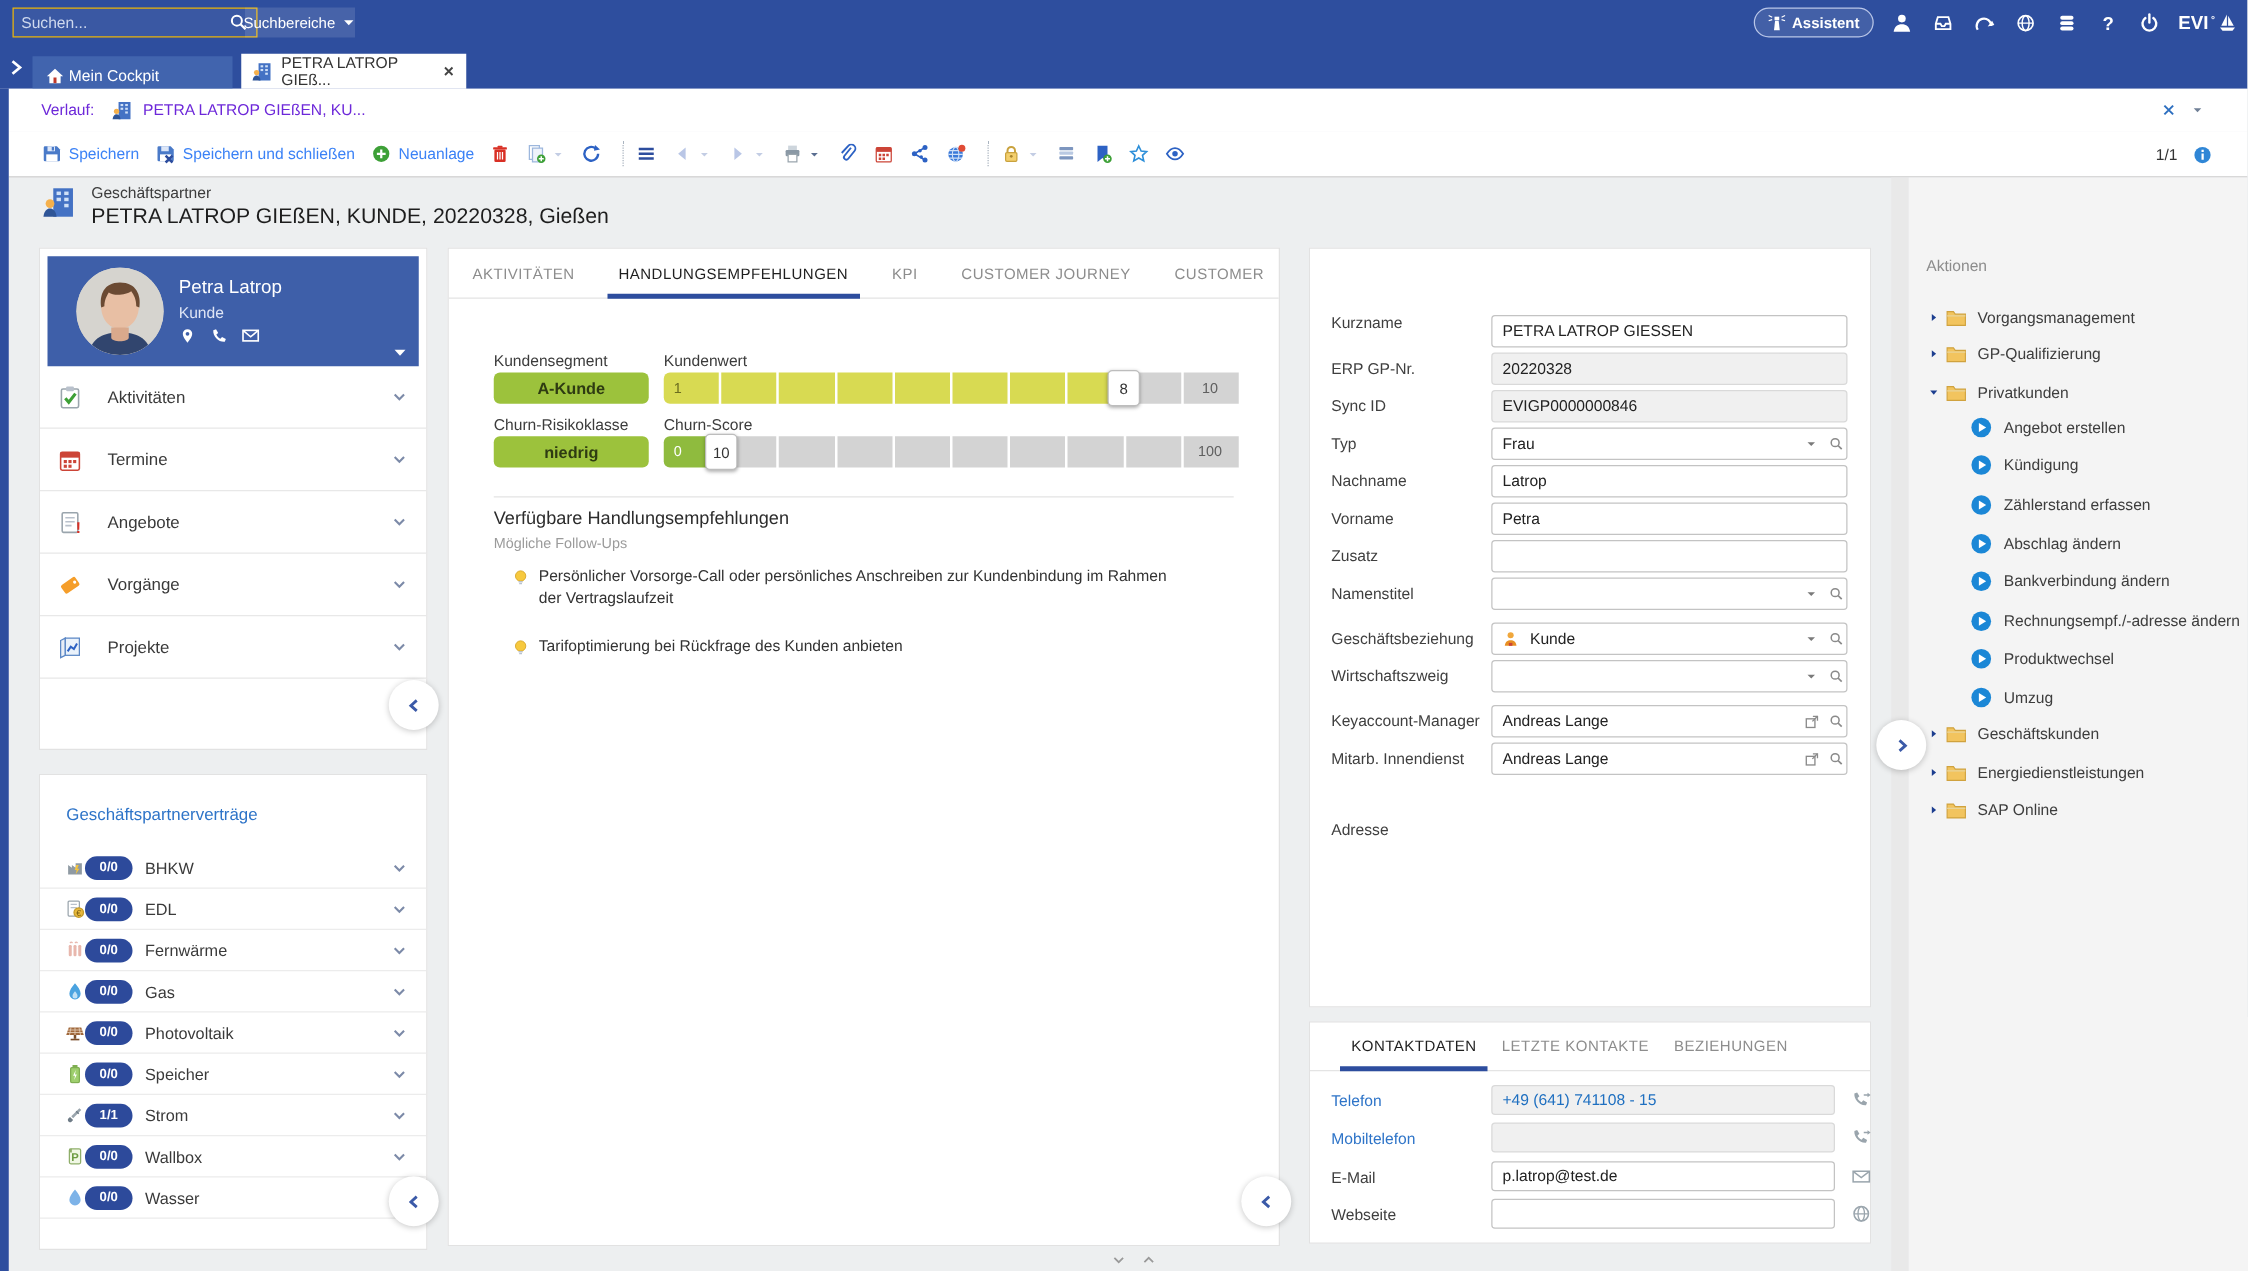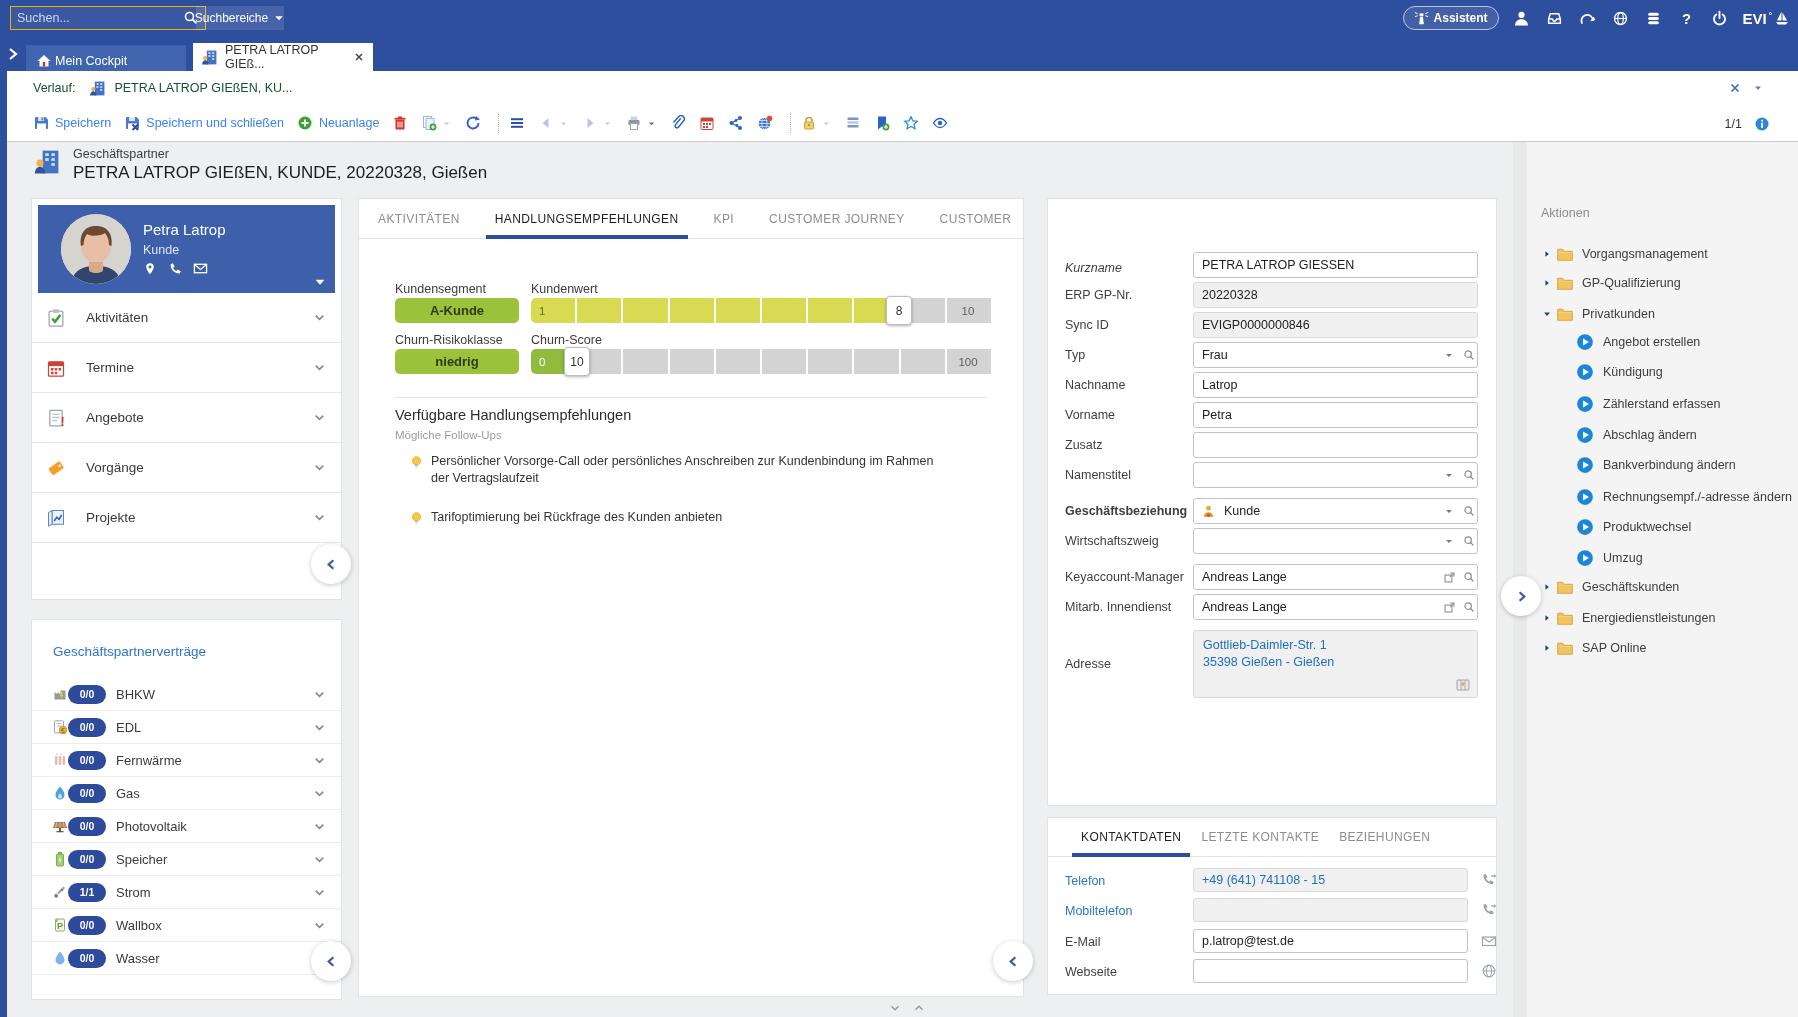--- a/index.html
+++ b/index.html
@@ -15,21 +15,21 @@
 .topright{position:absolute;right:8px;top:0;height:36px;display:flex;align-items:center;gap:13px}
 .assistant{height:24px;border:1px solid #b9c6e8;border-radius:12px;background:rgba(255,255,255,.10);color:#fff;font-size:12px;font-weight:bold;display:flex;align-items:center;gap:5px;padding:0 10px}
 .tbicon{width:20px;height:20px;display:flex;align-items:center;justify-content:center}
 .brand{color:#fff;font-size:15px;font-weight:bold;display:flex;align-items:flex-start;gap:2px}
 
 .tabrow{position:absolute;left:0;top:36px;width:1798px;height:35px;background:#2e4e9e}
 .tab1{position:absolute;left:26px;top:9px;width:160px;height:32px;background:#4164ae;color:#fff;font-size:12.5px;display:flex;align-items:center;gap:3px;padding:0 10px}
 .tab2{position:absolute;left:193px;top:7px;width:180px;height:28px;background:#fff;color:#333;font-size:12.5px;display:flex;align-items:center;gap:7px;padding:0 8px}
 .leftchev{position:absolute;left:5px;top:10px}
 
-.history{position:absolute;left:7px;top:71px;width:1791px;height:34px;background:#fff;display:flex;align-items:center;font-size:12.5px;color:#14532d}
+.history{position:absolute;left:7px;top:71px;width:1791px;height:34px;background:#fff;display:flex;align-items:center;font-size:12.5px;color:#6d28d9}
 
 .toolbar{position:absolute;left:7px;top:105px;width:1791px;height:37px;background:#fff;border-bottom:1px solid #cbcbcb;display:flex;align-items:center;padding-left:26px}
 .titem{display:flex;align-items:center;gap:6px;margin-right:13px;font-size:12.5px;color:#3b82f6}
 .tsep{width:1px;height:20px;border-left:1px dotted #aab4c0;margin:0 10px 0 4px}
 .tbright{position:absolute;right:28px;top:0;height:37px;display:flex;align-items:center;gap:12px;font-size:12.5px;color:#333}
 
 .hdr-entity{position:absolute;left:73px;top:147px;font-size:12.5px;color:#3c3c3c}
 .hdr-title{position:absolute;left:73px;top:163px;font-size:17px;color:#1d1d1d}
 
 .lstrip{position:absolute;left:0;top:71px;width:7px;height:946px;background:#2e4e9e}
@@ -853,21 +853,21 @@
           <circle cx="8" cy="6.2" r="4.4" fill="#f7c93e" stroke="#d9a92e" stroke-width=".8"></circle>
           <path d="M6.3 10.5 h3.4 v1.2 h-3.4z M6.8 12.2 h2.4 v1 h-2.4z" fill="#b9c1cc"></path>
         </svg>
       </span>
       <div class="recitem" style="top: 310px;">Tarifoptimierung bei Rückfrage des Kunden anbieten</div>
     </div>
 </div>
 
 <div class="panel" style="left:1047px;top:198px;width:450px;height:608px">
   <div id="ovFields">
-      <div class="flabel" style="top: 56px; font-style: italic;">Kurzname</div>
+      <div class="flabel" style="top: 46px;">Kurzname</div>
       <input class="finput" readonly="" value="PETRA LATROP GIESSEN" style="top: 53px;">
       <div class="flabel" style="top: 83px;">ERP GP-Nr.</div>
       <input class="finput ro" readonly="" value="20220328" style="top: 83px;">
       <div class="flabel" style="top: 113px;">Sync ID</div>
       <input class="finput ro" readonly="" value="EVIGP0000000846" style="top: 113px;">
       <div class="flabel" style="top: 143px;">Typ</div>
       <input class="finput" readonly="" value="Frau" style="top: 143px;">
       <span class="fic" style="left: 392px; top: 143px;">
         <svg width="12" height="12" viewBox="0 0 16 16">
           <polygon points="4,6.5 12,6.5 8,10.5" fill="#7a7a7a"></polygon>
@@ -891,21 +891,21 @@
         <svg width="12" height="12" viewBox="0 0 16 16">
           <polygon points="4,6.5 12,6.5 8,10.5" fill="#7a7a7a"></polygon>
         </svg>
       </span>
       <span class="fic" style="left: 412px; top: 263px;">
         <svg width="14" height="14" viewBox="0 0 16 16">
           <circle cx="7" cy="7" r="3.6" fill="none" stroke="#8a8a8a" stroke-width="1.4"></circle>
           <line x1="9.6" y1="9.6" x2="13" y2="13" stroke="#8a8a8a" stroke-width="1.6"></line>
         </svg>
       </span>
-      <div class="flabel" style="top: 299px; font-weight: bold;">Geschäftsbeziehung</div>
+      <div class="flabel" style="top: 299px;">Geschäftsbeziehung</div>
       <input class="finput" readonly="" value="Kunde" style="top: 299px; padding-left: 30px;">
       <span class="fic" style="left: 151px; top: 299px;">
         <svg width="15" height="15" viewBox="0 0 16 16">
           <circle cx="8" cy="4.5" r="2.6" fill="#f0a73c"></circle>
           <path d="M3 13.5 c.4-3.4 2.3-4.8 5-4.8 s4.6 1.4 5 4.8z" fill="#e89023"></path>
           <rect x="6.5" y="11" width="3" height="2.5" fill="#cc4437"></rect>
         </svg>
       </span>
       <span class="fic" style="left: 392px; top: 299px;">
         <svg width="12" height="12" viewBox="0 0 16 16">
@@ -956,31 +956,20 @@
         </svg>
       </span>
       <span class="fic" style="left: 412px; top: 395px;">
         <svg width="14" height="14" viewBox="0 0 16 16">
           <circle cx="7" cy="7" r="3.6" fill="none" stroke="#8a8a8a" stroke-width="1.4"></circle>
           <line x1="9.6" y1="9.6" x2="13" y2="13" stroke="#8a8a8a" stroke-width="1.6"></line>
         </svg>
       </span>
     </div>
   <div class="flabel" style="top:452px">Adresse</div>
-  <div class="addr" style="top:431px">
-    <div>Gottlieb-Daimler-Str. 1</div>
-    <div>35398 Gießen - Gießen</div>
-    <span style="position:absolute;right:6px;bottom:4px" id="ic-map">
-        <svg width="16" height="16" viewBox="0 0 16 16">
-          <rect x="2" y="3" width="12" height="10" rx="1" fill="#e8e8e8" stroke="#9aa5ad"></rect>
-          <path d="M6 3 v10 M10 3 v10" stroke="#9aa5ad" stroke-width=".8"></path>
-          <circle cx="8" cy="7" r="1.8" fill="#f0a73c"></circle>
-        </svg>
-      </span>
-  </div>
 </div>
 
 <div class="panel" style="left:1047px;top:817px;width:450px;height:178px">
   <div class="tabstrip" style="padding-left:33px;gap:20px;height:39px" id="ctTabs">
       <div class="tabitem active">KONTAKTDATEN</div>
       <div class="tabitem">LETZTE KONTAKTE</div>
       <div class="tabitem">BEZIEHUNGEN</div>
     </div>
   <div id="ctFields">
       <div class="flabel" style="top: 50px; color: rgb(46, 116, 200);">Telefon</div>

